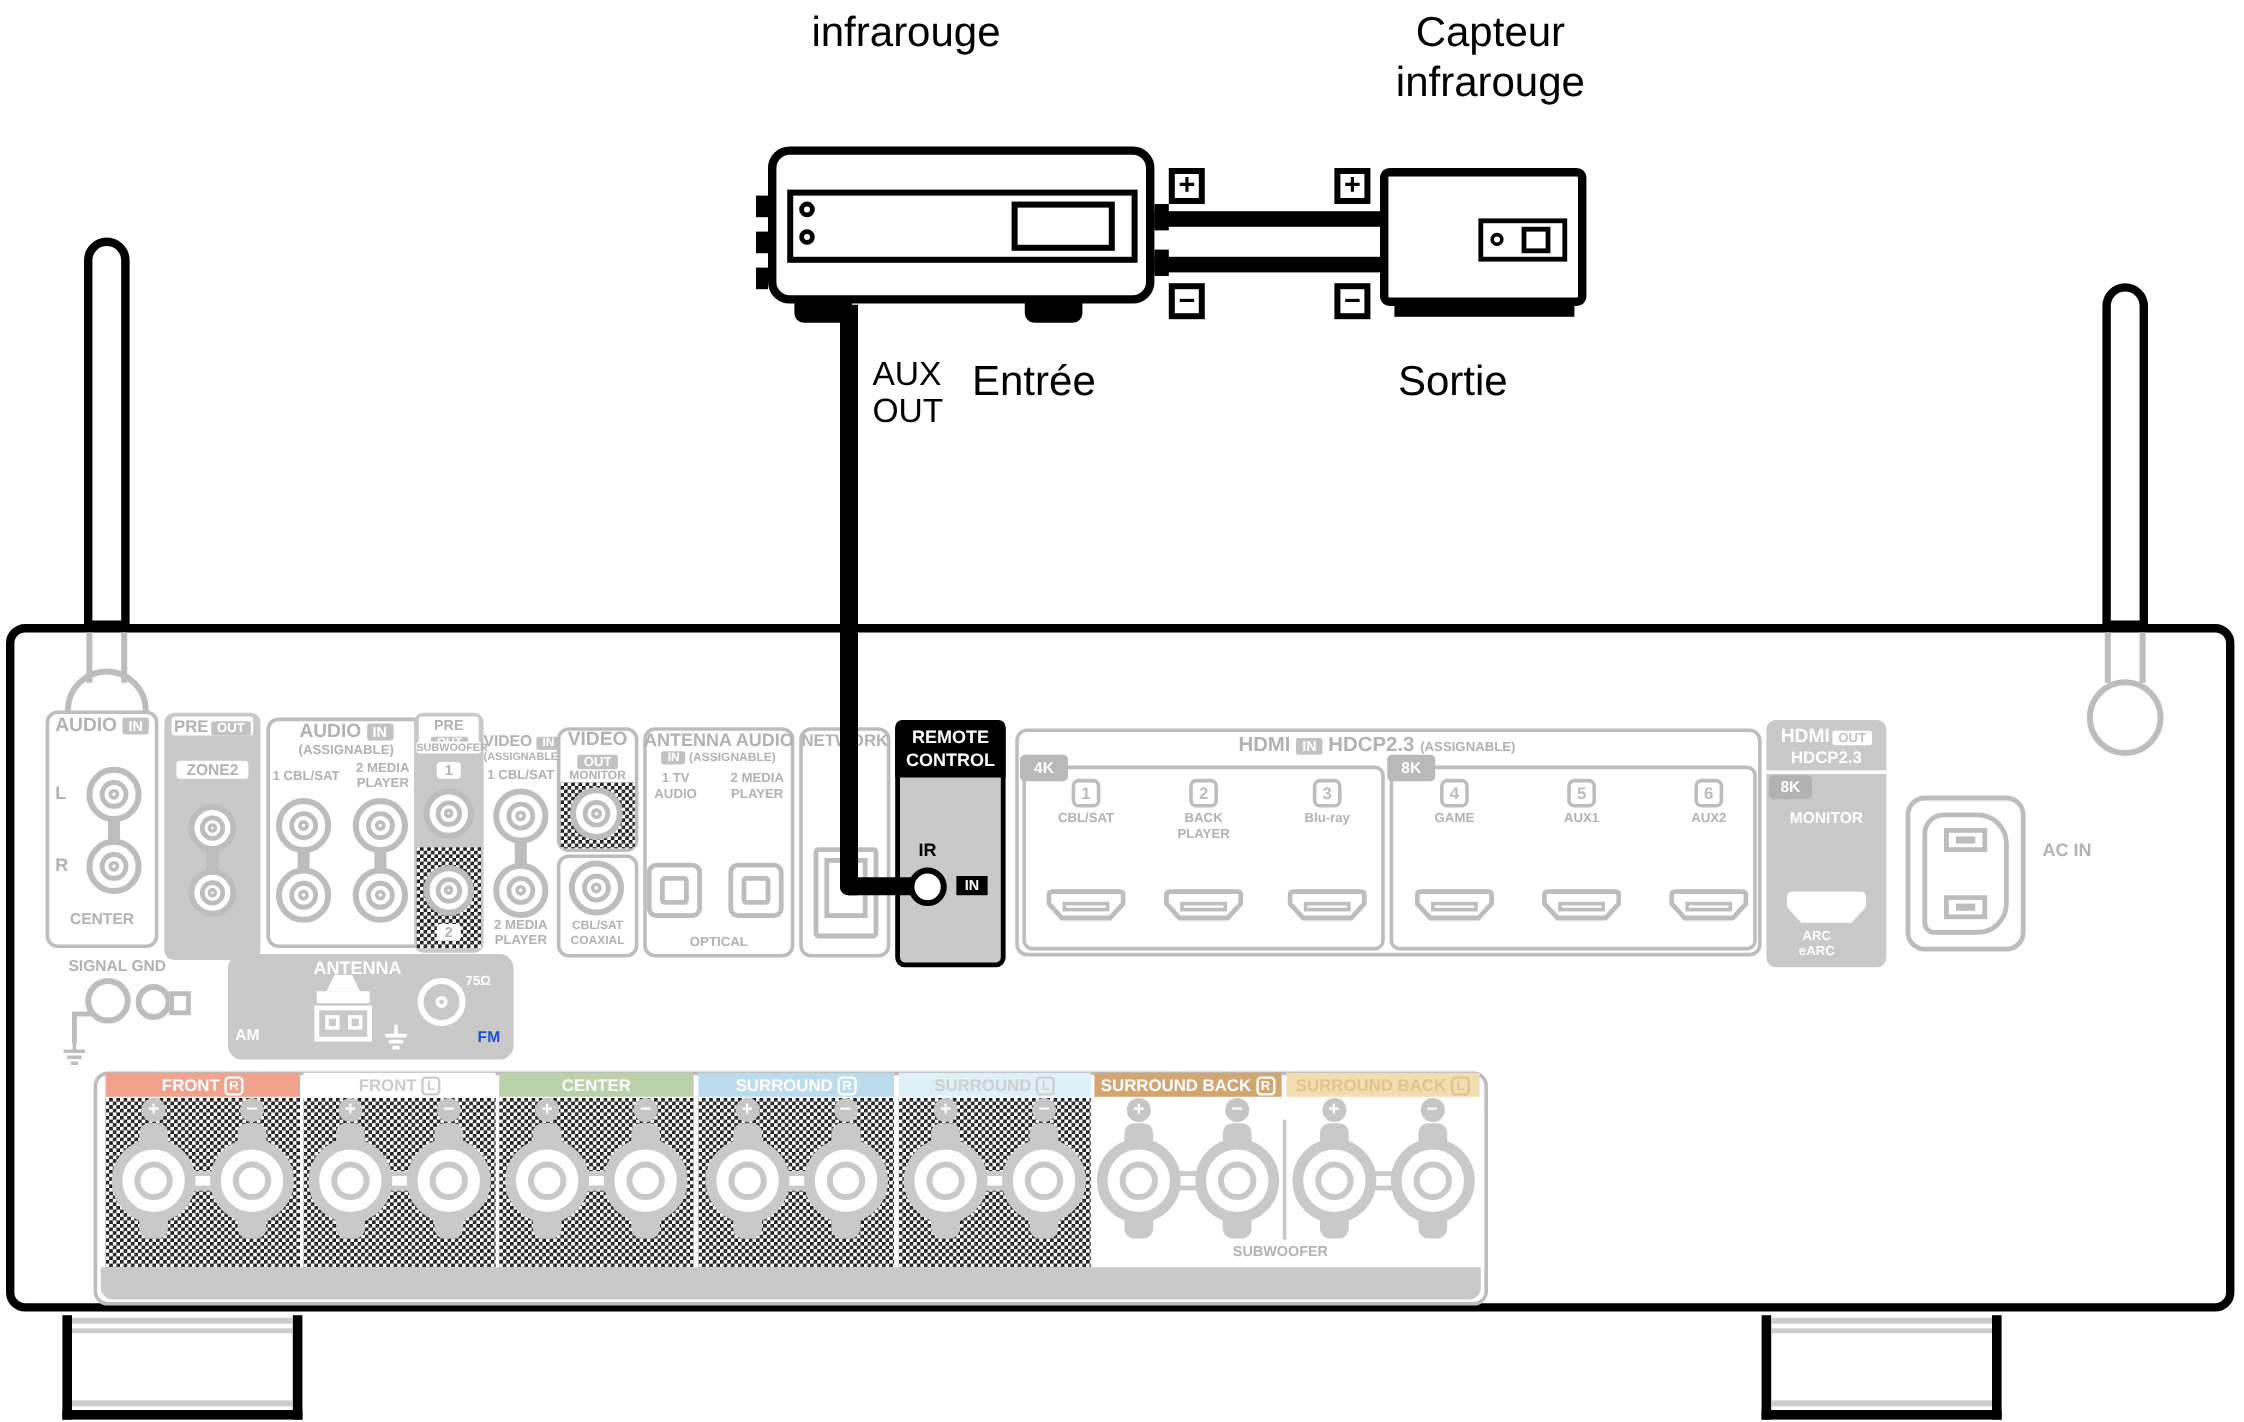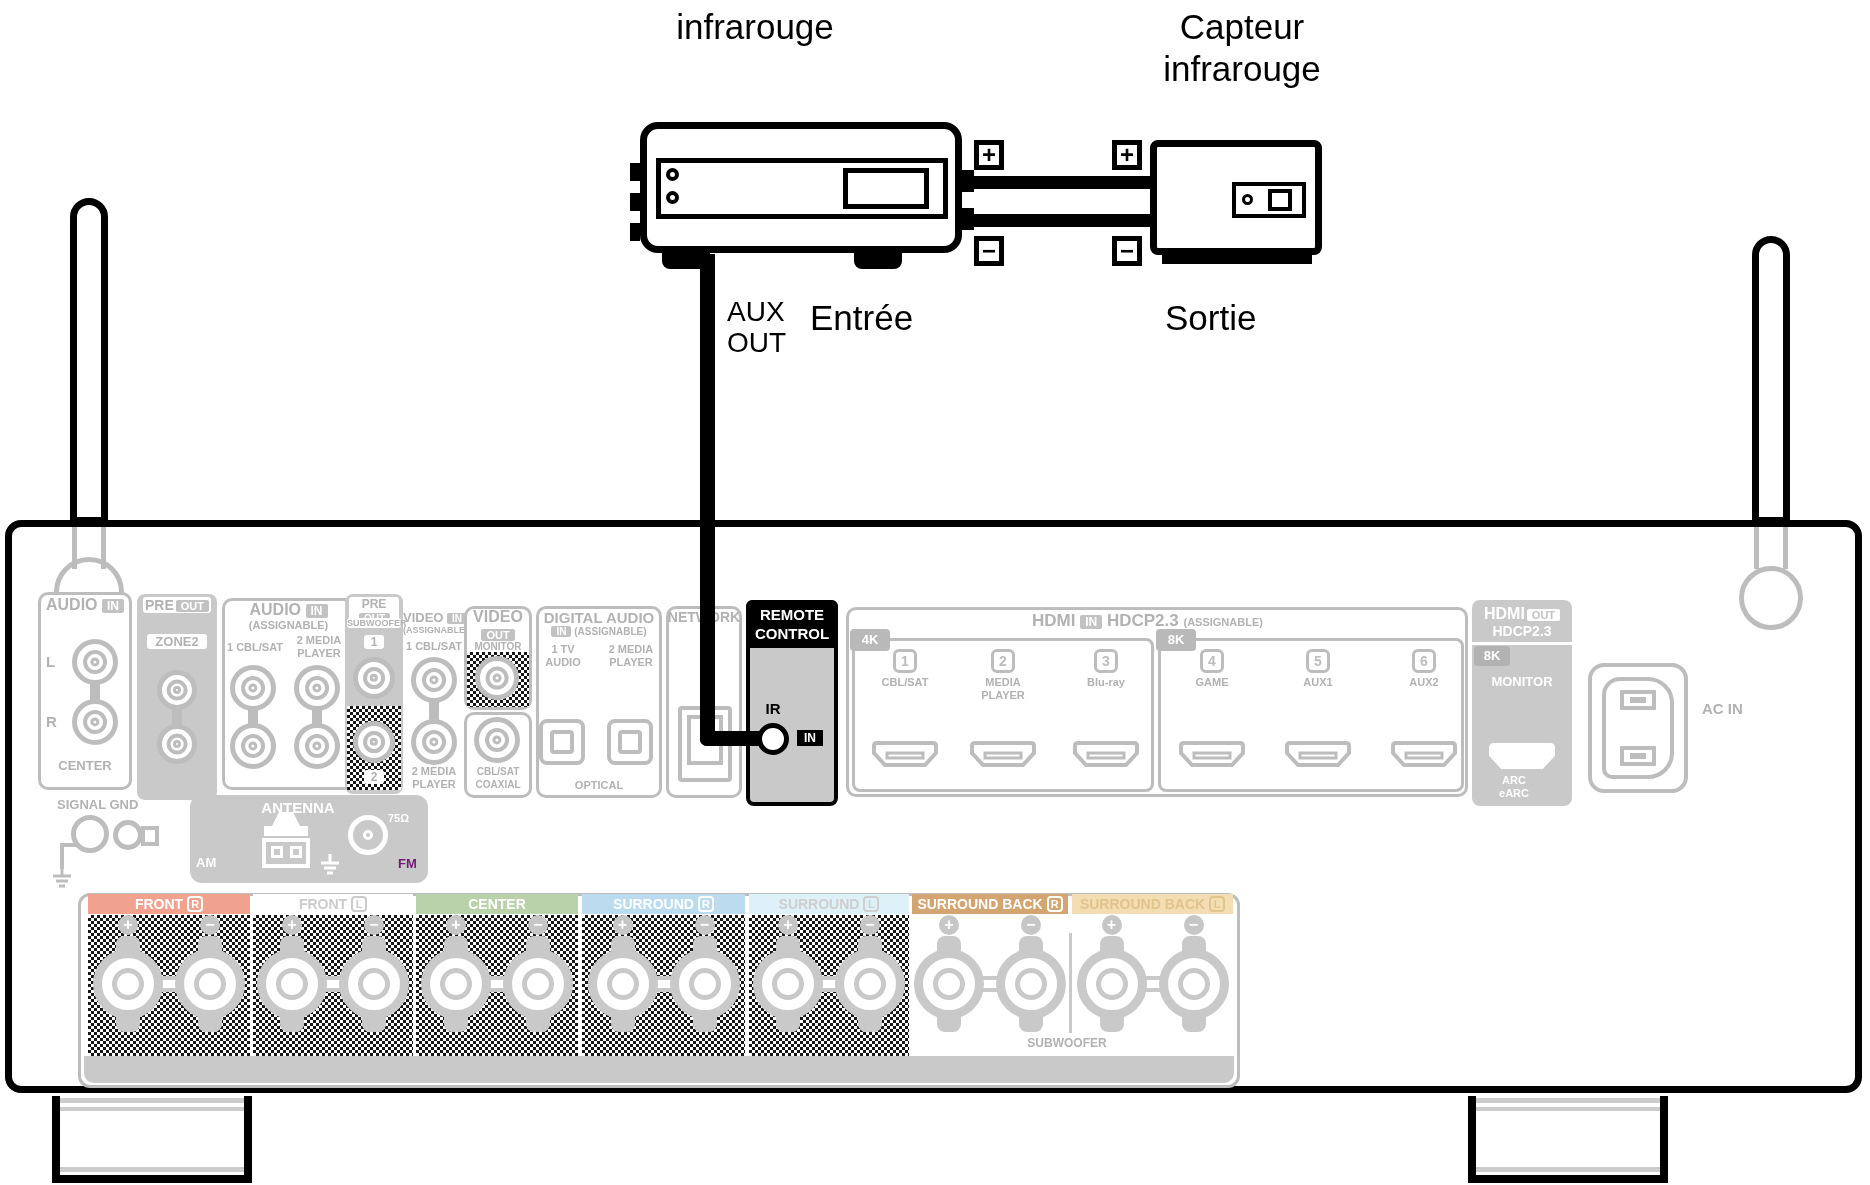--- a/index.html
+++ b/index.html
@@ -129,21 +129,21 @@
   <div class="blk" style="left:464px;top:606px;width:68px;height:104px;"></div>
   <div class="t tc" style="left:464px;top:608px;width:68px;font-size:16px;">VIDEO</div>
   <div class="t tc" style="left:464px;top:625px;width:68px;"><span class="badge" style="font-size:11px;">OUT</span></div>
   <div class="t tc" style="left:464px;top:641px;width:68px;font-size:10px;z-index:2;">MONITOR</div>
   <div class="hatch" style="left:467px;top:652px;width:62px;height:55px;"></div>
   <div class="blk" style="left:464px;top:712px;width:68px;height:86px;"></div>
   <div class="t tc" style="left:464px;top:766px;width:68px;font-size:10px;">CBL/SAT</div>
   <div class="t tc" style="left:464px;top:779px;width:68px;font-size:10px;">COAXIAL</div>
 
   <div class="blk" style="left:536px;top:606px;width:126px;height:192px;"></div>
-  <div class="t tc" style="left:536px;top:609px;width:126px;font-size:15px;">DIGITAL AUDIO</div>
+  <div class="t tc" style="left:536px;top:609px;width:126px;font-size:15px;">ANTENNA AUDIO</div>
   <div class="t tc" style="left:536px;top:626px;width:126px;font-size:10px;"><span class="badge" style="font-size:10px;">IN</span> <span>(ASSIGNABLE)</span></div>
   <div class="t tc" style="left:539px;top:643px;width:48px;font-size:11px;">1  TV</div>
   <div class="t tc" style="left:539px;top:656px;width:48px;font-size:11px;">AUDIO</div>
   <div class="t tc" style="left:607px;top:643px;width:48px;font-size:11px;">2 MEDIA</div>
   <div class="t tc" style="left:607px;top:656px;width:48px;font-size:11px;">PLAYER</div>
   <div class="t tc" style="left:536px;top:779px;width:126px;font-size:11px;">OPTICAL</div>
   <div class="optical" style="left:539px;top:719px;">
       <div class="oi"></div>
     </div>
   <div class="optical" style="left:607px;top:719px;">
@@ -219,21 +219,21 @@
   <div class="abs" style="left:290px;top:846px;width:12px;height:12px;border:3px solid #fff;"></div>
   <div id="gnd-svg2" class="abs" style="left:318px;top:853px;">
       <svg width="24" height="24" viewBox="0 0 24 24">
         <path d="M12 1 V10 M3 10 H21 M6 15 H18 M9 20 H15" fill="none" stroke="#ffffff" stroke-width="3"></path>
       </svg>
     </div>
 
   <div class="abs" style="left:348px;top:815px;width:40px;height:40px;border:5px solid #fff;border-radius:50%;"></div>
   <div class="abs" style="left:363px;top:830px;width:10px;height:10px;border:3px solid #fff;border-radius:50%;"></div>
   <div class="abs" style="left:388px;top:812px;color:#fff;font-weight:bold;font-size:11px;">75Ω</div>
-  <div class="abs" style="left:398px;top:856px;color:#701a75;font-weight:bold;font-size:13px;">FM</div>
+  <div class="abs" style="left:398px;top:856px;color:#1d4ed8;font-weight:bold;font-size:13px;">FM</div>
 
   <div class="blk" style="left:78px;top:893px;width:1162px;height:195px;border-radius:12px;"></div>
   <div class="abs" style="left:84px;top:1056px;width:1150px;height:27px;background:var(--gf);border-radius:0 0 10px 10px;"></div>
   <div class="t tc" style="left:987px;top:1036px;width:160px;font-size:12px;z-index:2;">SUBWOOFER</div>
   <div class="abs" style="left:1069px;top:933px;width:3px;height:100px;background:var(--gf);z-index:2;"></div>
 
   <div class="wire" style="left:700px;top:254px;width:15px;height:492px;border-radius:0 0 0 7px;z-index:30;"></div>
   <div class="wire" style="left:700px;top:731px;width:75px;height:15px;border-radius:0 0 0 7px;z-index:30;"></div>
 
   <div class="abs" style="left:52px;top:1096px;width:200px;height:87px;border:8px solid #000;border-top:none;background:#fff;">
@@ -310,21 +310,21 @@
     </div>
     <div class="numchip" style="left: 893px; top: 649px;">1</div>
     <div class="t tc" style="left: 860px; top: 676px; width: 90px; font-size: 11px;">CBL/SAT</div>
     <div class="abs" style="left: 872px; top: 740px;">
       <svg width="66" height="28" viewBox="0 0 66 28">
         <path d="M5 3 H61 Q64 3 64 6 V13 L53 25 H13 L2 13 V6 Q2 3 5 3 Z" fill="#fff" stroke="#bdbdbd" stroke-width="4"></path>
         <rect x="15" y="13" width="36" height="5" fill="none" stroke="#bdbdbd" stroke-width="3"></rect>
       </svg>
     </div>
     <div class="numchip" style="left: 991px; top: 649px;">2</div>
-    <div class="t tc" style="left: 958px; top: 676px; width: 90px; font-size: 11px;">MEDIA</div>
+    <div class="t tc" style="left: 958px; top: 676px; width: 90px; font-size: 11px;">BACK</div>
     <div class="t tc" style="left: 958px; top: 689px; width: 90px; font-size: 11px;">PLAYER</div>
     <div class="abs" style="left: 970px; top: 740px;">
       <svg width="66" height="28" viewBox="0 0 66 28">
         <path d="M5 3 H61 Q64 3 64 6 V13 L53 25 H13 L2 13 V6 Q2 3 5 3 Z" fill="#fff" stroke="#bdbdbd" stroke-width="4"></path>
         <rect x="15" y="13" width="36" height="5" fill="none" stroke="#bdbdbd" stroke-width="3"></rect>
       </svg>
     </div>
     <div class="numchip" style="left: 1094px; top: 649px;">3</div>
     <div class="t tc" style="left: 1061px; top: 676px; width: 90px; font-size: 11px;">Blu-ray</div>
     <div class="abs" style="left: 1073px; top: 740px;">

